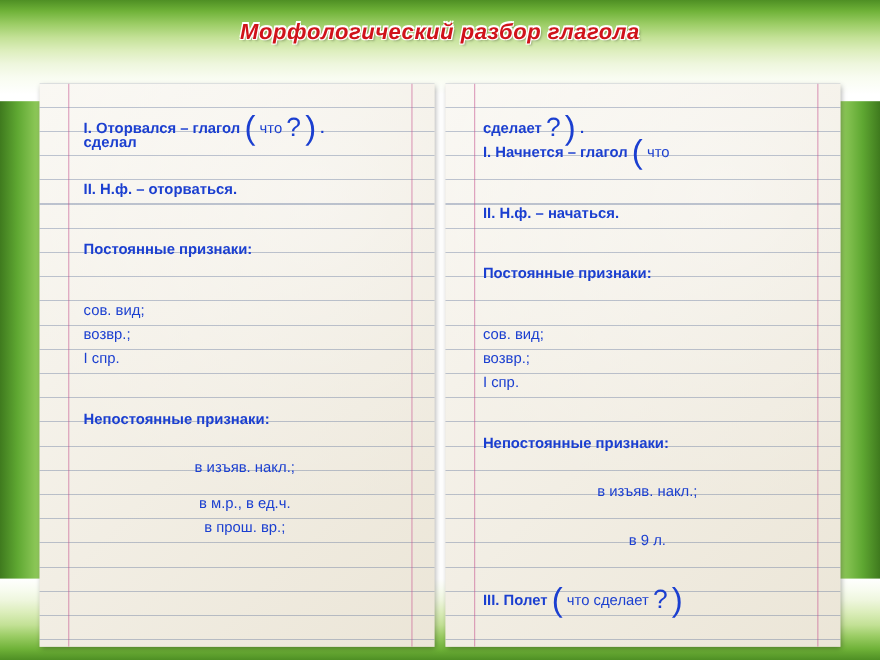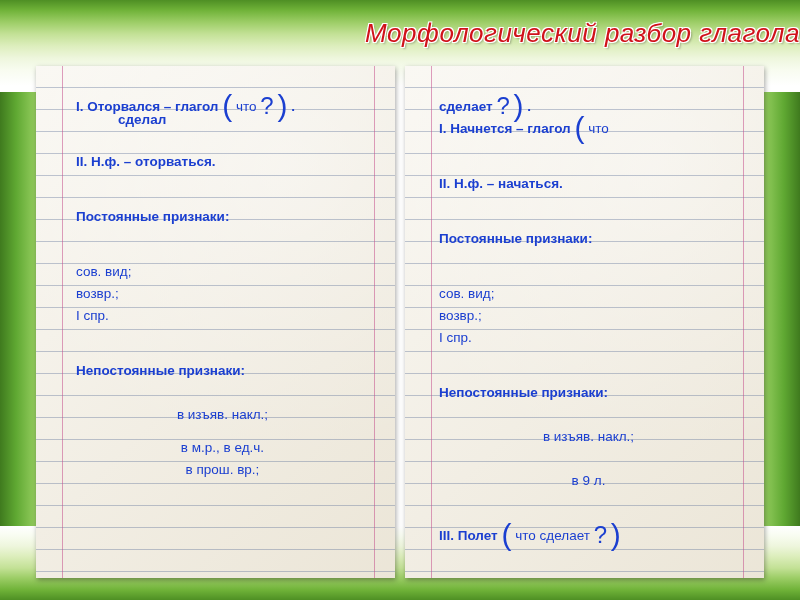--- a/index.html
+++ b/index.html
@@ -43,38 +43,38 @@
     background: linear-gradient(to top,
       #4e8f24 0px, #6fb238 10px, #9ccd66 22px, #c3e196 32px,
       #ddeebd 44px, #eef6dd 54px, #f8fcf0 64px, #ffffff 74px);
   }
 
   .title {
     position: absolute;
     top: 18px;
     left: 0;
     width: 800px;
-    text-align: right;
-    font-size: 26px;
-    font-weight: normal;
+    text-align: center;
+    font-size: 20px;
+    font-weight: bold;
     font-style: italic;
     color: #d0121a;
     text-shadow:
       -1px -1px 0 #ffffff,
        1px -1px 0 #ffffff,
       -1px  1px 0 #ffffff,
        1px  1px 0 #ffffff,
        2px 2px 2px rgba(0,0,0,0.25);
     letter-spacing: 0.5px;
     z-index: 5;
   }
 
   .sheets {
     position: absolute;
-    top: 66px;
+    top: 76px;
     left: 36px;
     width: 728px;
     height: 512px;
     display: flex;
     gap: 10px;
     z-index: 4;
   }
 
   .sheet {
     position: relative;
@@ -137,21 +137,20 @@
     position: relative;
     top: 3px;
     font-weight: normal;
   }
   .overlap {
     position: absolute;
     left: 0;
     top: 13px;
     white-space: nowrap;
     font-weight: bold;
-    margin-left: 42px;
   }
   .uline-sep {
     position: absolute;
     left: 2px;
     top: 30px;
     width: 118px;
     height: 0;
     border-bottom: 1.5px solid #1b3fd0;
   }
   .indent { padding-left: 2px; text-align: center; }

